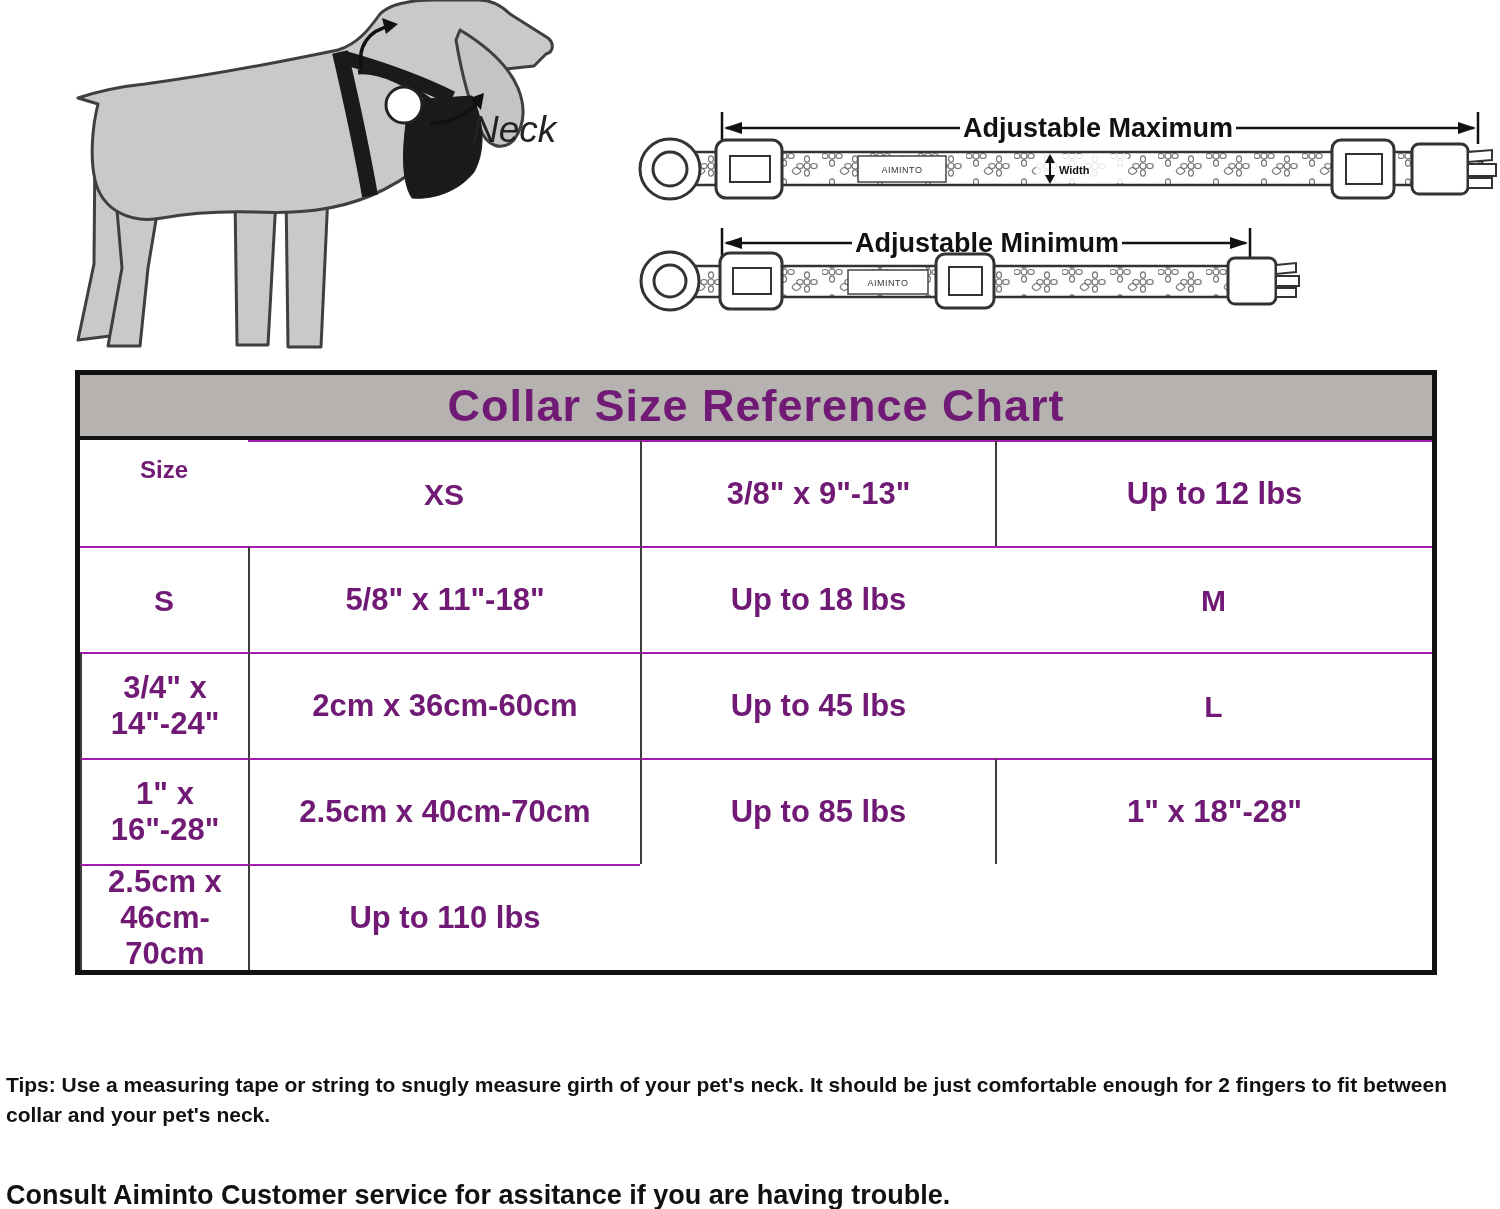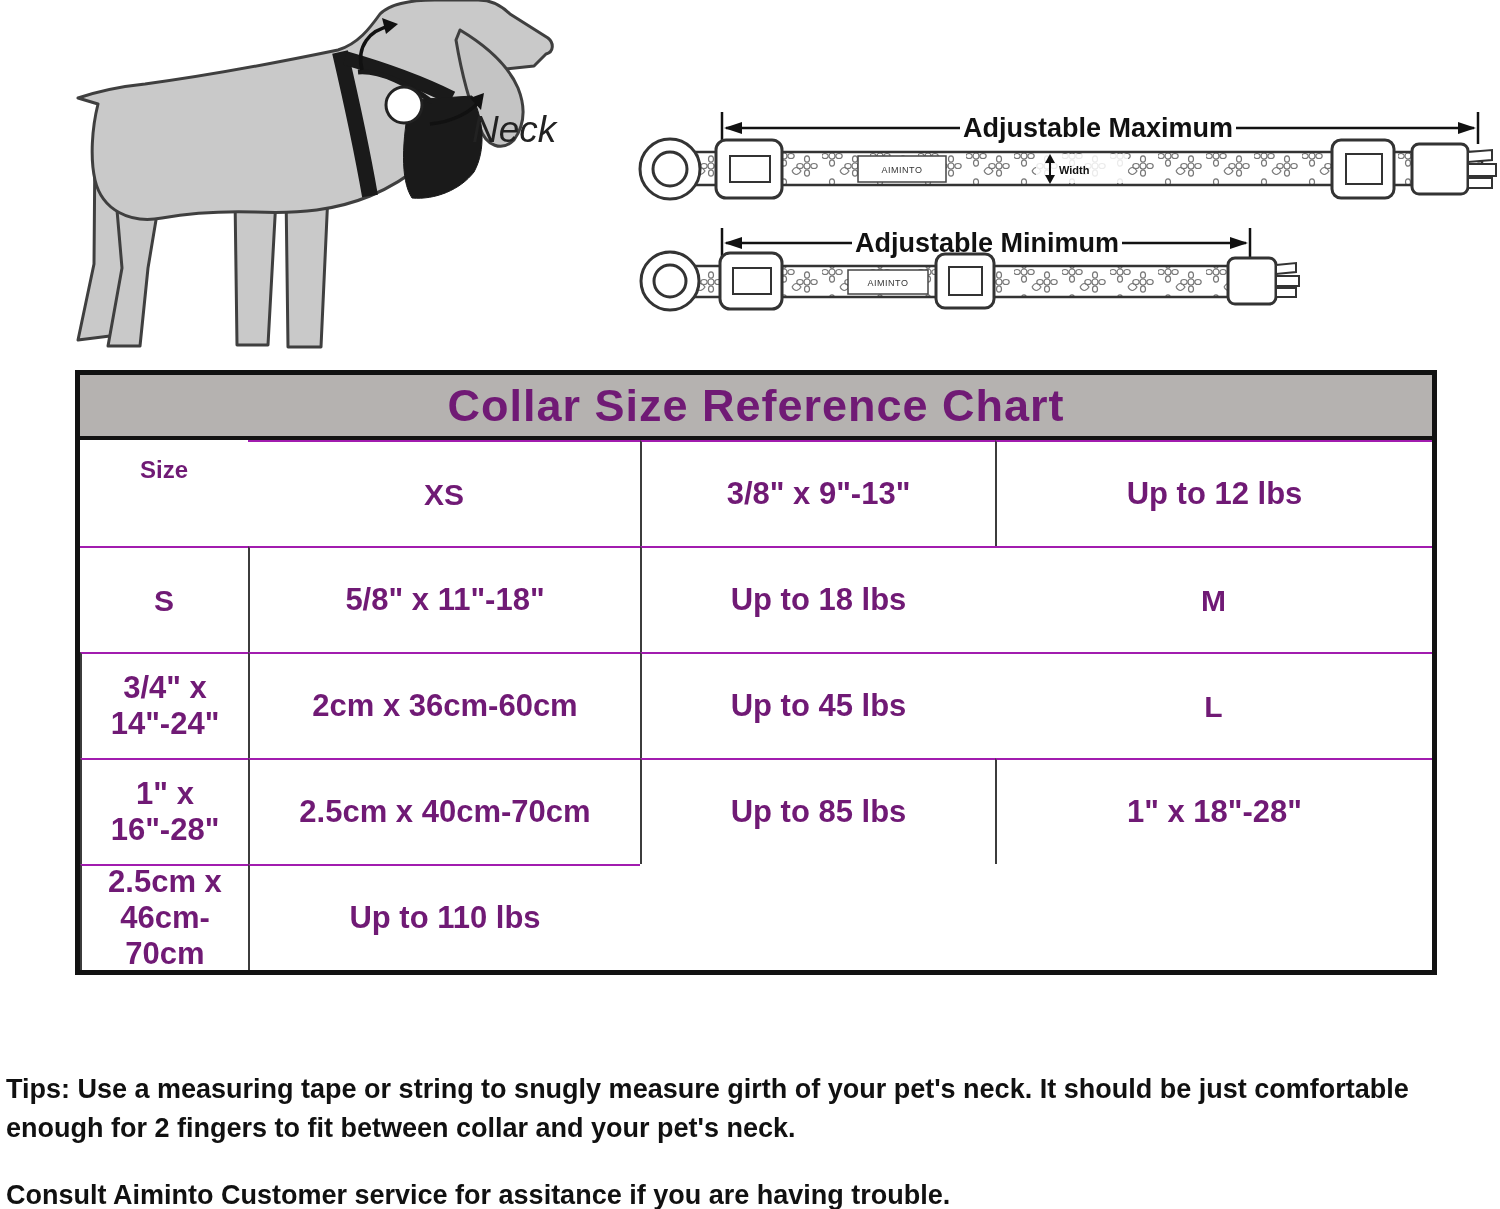--- a/index.html
+++ b/index.html
@@ -32,21 +32,21 @@
     font-weight:bold;border-left:2px solid #3c3c3c;box-sizing:border-box;
     background:#fff;color:#701a75;
   }
   .cell.c0{border-left:none;}
   .hcell{height:59px;font-size:24px;}
   .dcell{height:106px;font-size:31px;border-top:2px solid #a21caf;}
   .dcell.sizecol{font-size:30px;line-height:1.1;padding:0 4px;}
   
   .tips{
     position:absolute;left:6px;top:1070px;width:1495px;
-    font-size:27px;font-weight:bold;line-height:1.45;color:#111;
+    font-size:21px;font-weight:bold;line-height:1.45;color:#111;
   }
   .consult{
     position:absolute;left:6px;top:1180px;width:1490px;
     font-size:27px;font-weight:bold;color:#111;
   }
 </style>
 </head>
 <body>
 
 <svg class="dog-svg" width="540" height="360" viewBox="0 0 540 360">

